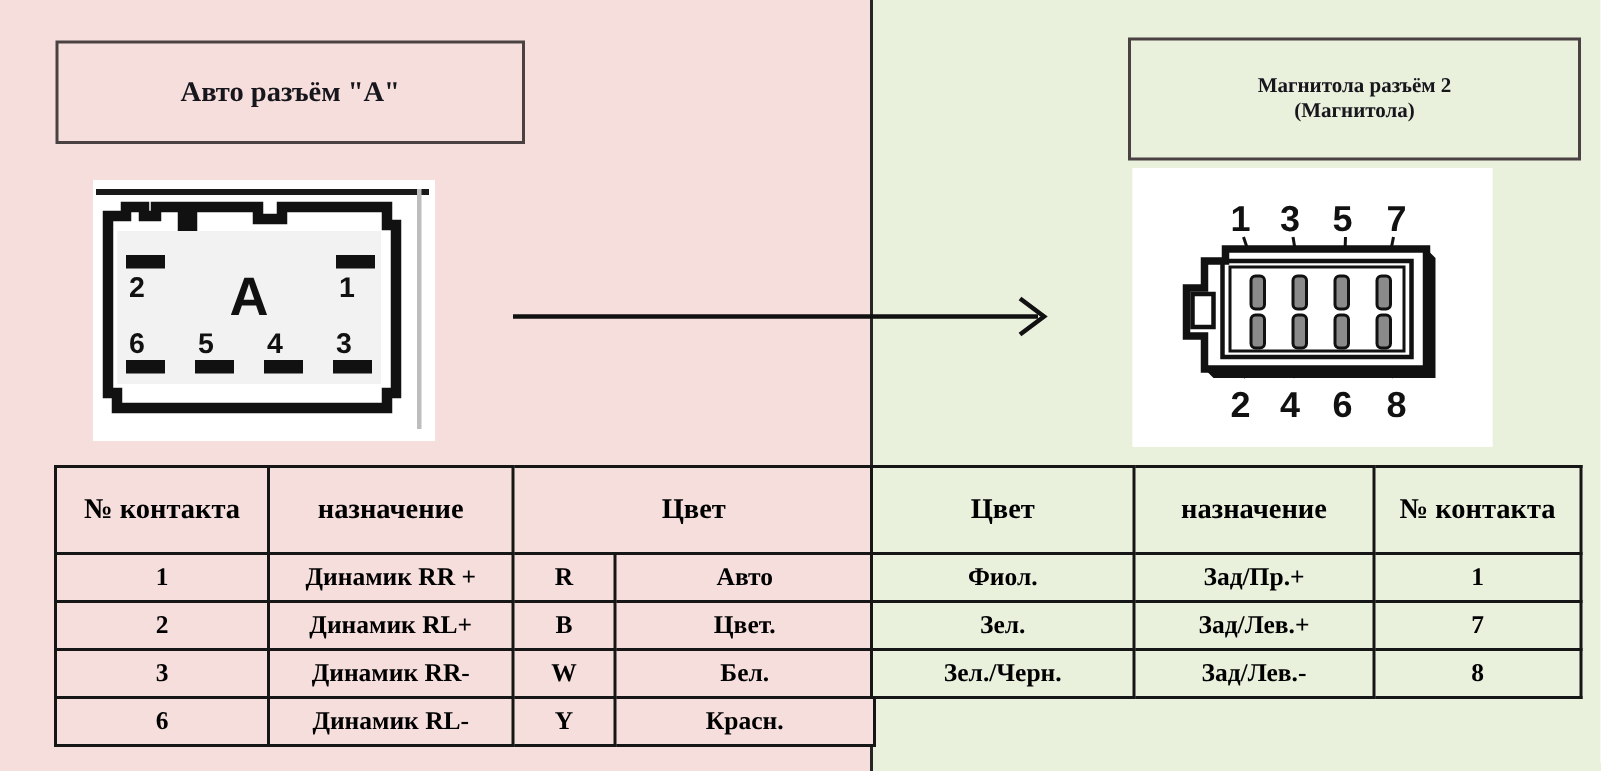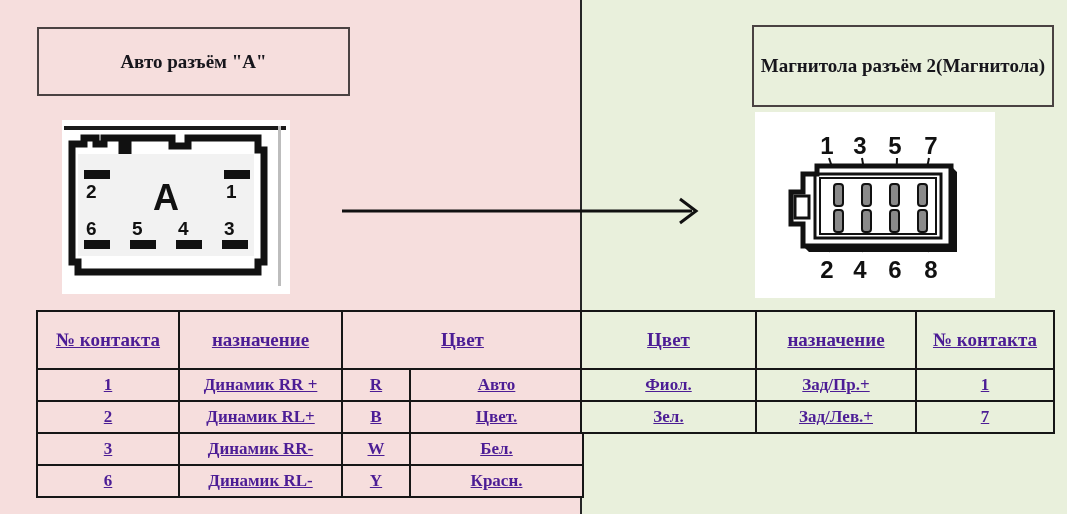--- a/index.html
+++ b/index.html
@@ -49,22 +49,22 @@
     line-height: 1.22;
   }
   #title-left {
     left: 37px; top: 27px;
     width: 309px; height: 65px;
     font-size: 19px;
   }
   #title-right {
     left: 752px; top: 25px;
     width: 298px; height: 78px;
-    font-size: 19px;
-    flex-direction: row;
+    font-size: 14px;
+    flex-direction: column;
   }
   
   .img-panel {
     position: absolute;
     background: #ffffff;
   }
   #panel-left {
     left: 62px; top: 120px;
     width: 228px; height: 174px;
   }
@@ -77,23 +77,22 @@
   #flow-arrow {
     position: absolute;
     left: 340px; top: 190px;
     width: 366px; height: 42px;
   }
   
   table.pintable {
     position: absolute;
     border-collapse: collapse;
     font-weight: bold;
-    color: #4c1d95;
+    color: #000000;
     table-layout: fixed;
-    text-decoration: underline;
   }
   table.pintable td, table.pintable th {
     border: 2px solid #161616;
     text-align: center;
     vertical-align: middle;
     font-weight: bold;
     padding: 0;
   }
   #table-left {
     left: 36px; top: 310px;
@@ -289,16 +288,21 @@
       <tr class="drow">
         <td>Фиол.</td>
         <td>Зад/Пр.+</td>
         <td>1</td>
       </tr>
       <tr class="drow">
         <td>Зел.</td>
         <td>Зад/Лев.+</td>
         <td>7</td>
       </tr>
+      <tr class="drow">
+        <td>Зел./Черн.</td>
+        <td>Зад/Лев.-</td>
+        <td>8</td>
+      </tr>
     </tbody>
   </table>
 
 </div>
 
 </body></html>

